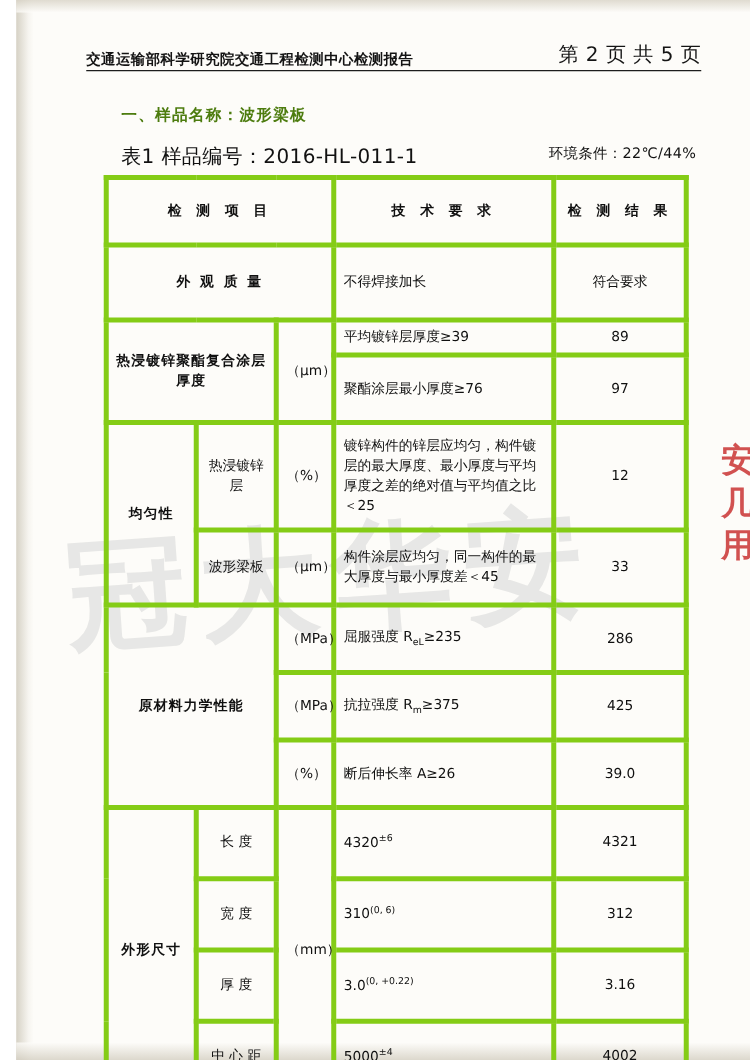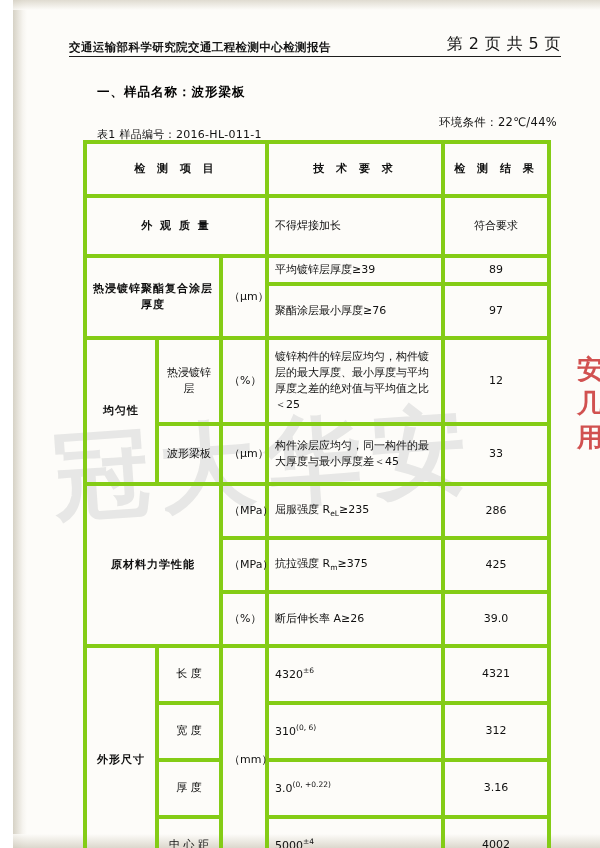--- a/index.html
+++ b/index.html
@@ -78,31 +78,30 @@
     font-weight: normal;
     white-space: nowrap;
   }
 
   .section-title {
     position: absolute;
     left: 84px;
     top: 84px;
     font-size: 12.5px;
     font-weight: bold;
-    color: #000000;
+    color: #4d7c0f;
     letter-spacing: 1px;
   }
   .table-caption {
     position: absolute;
     left: 84px;
     top: 115px;
-    font-size: 11px;
+    font-size: 16px;
     color: #111;
     letter-spacing: .3px;
-    margin-top: 12px;
   }
   .env-cond {
     position: absolute;
     right: 56px;
     top: 115px;
     font-size: 11.5px;
     color: #111;
     letter-spacing: .3px;
   }
 

